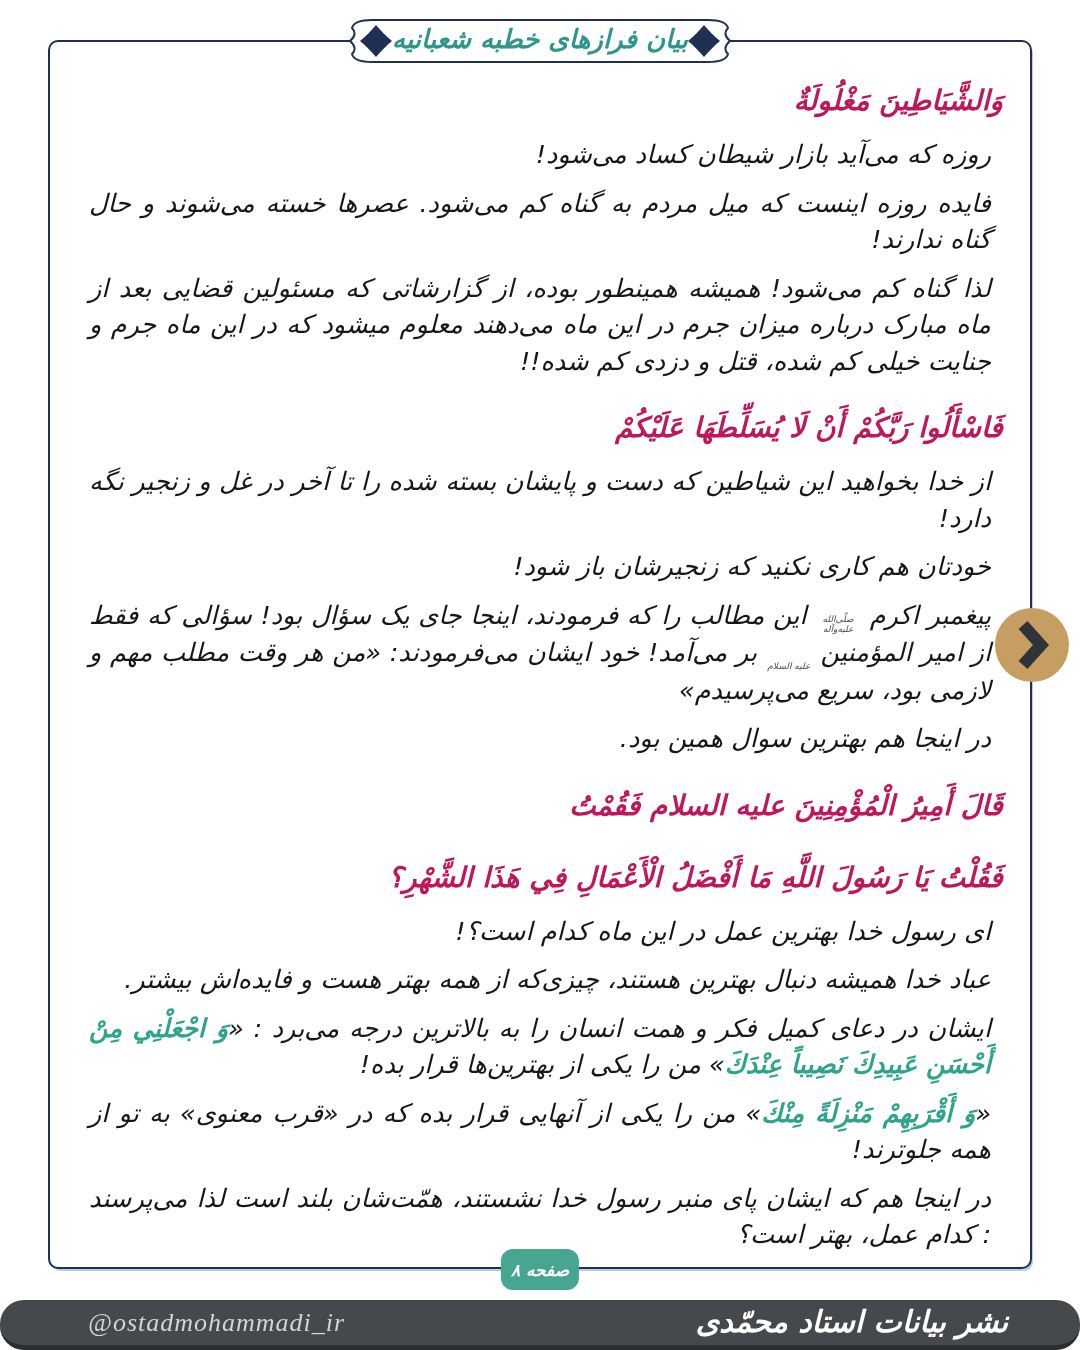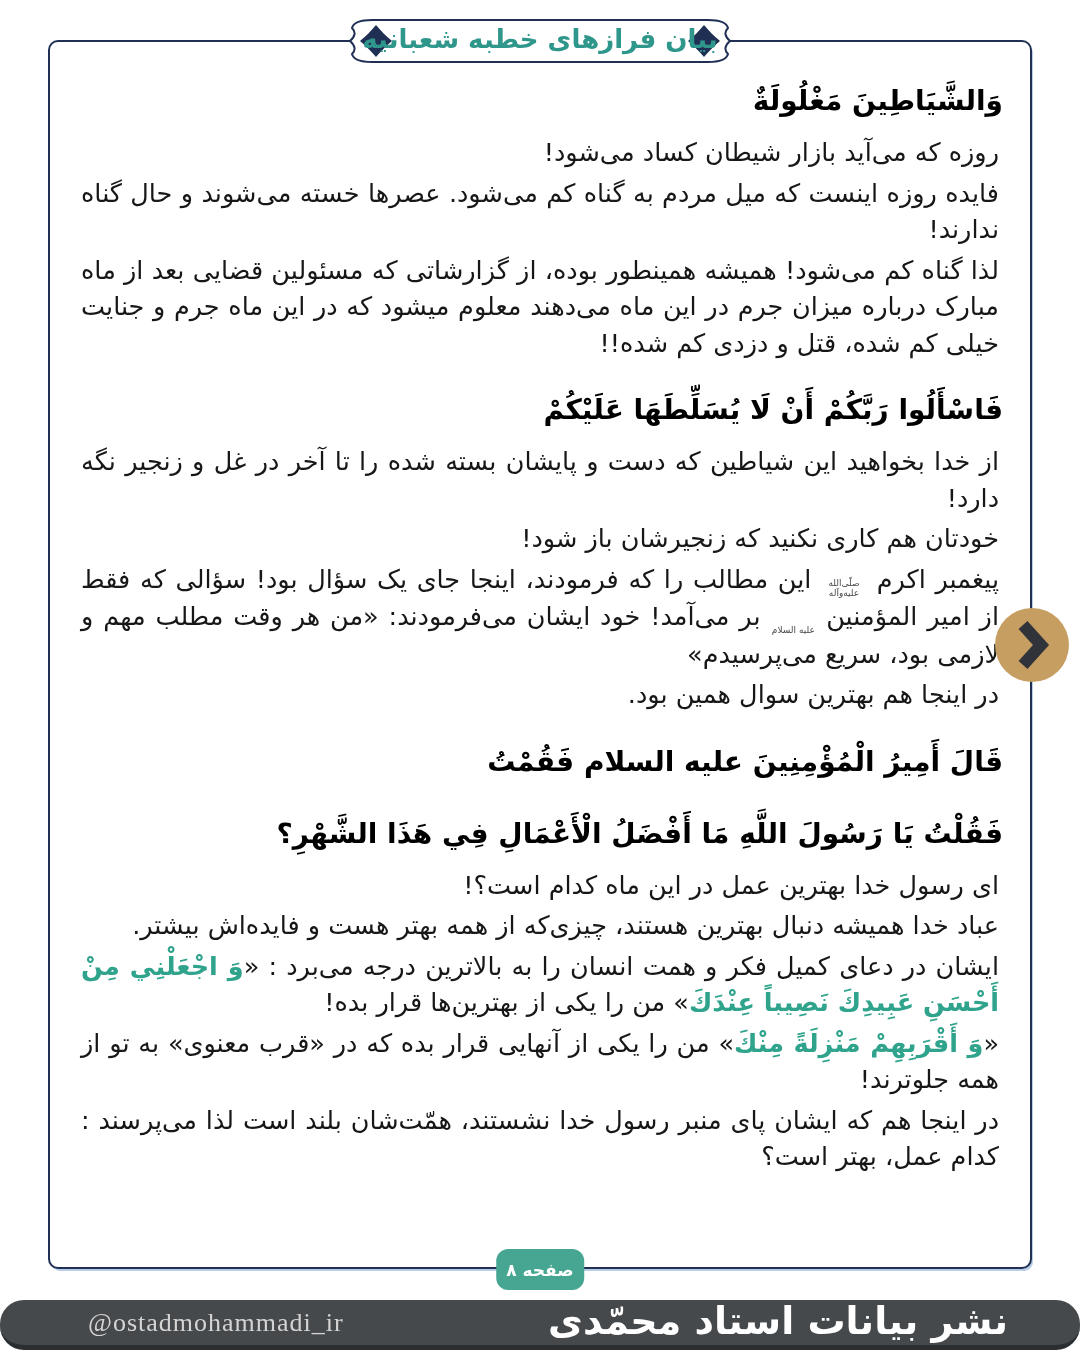--- a/index.html
+++ b/index.html
@@ -1,18 +1,18 @@
 <!DOCTYPE html>
 <html lang="fa" dir="rtl"><head>
 <meta charset="utf-8">
 <style>
   html,body{margin:0;padding:0;background:#ffffff;}
   .page{
     position:relative;width:1080px;height:1350px;background:#ffffff;
-    font-family:"DejaVu Sans",sans-serif;direction:rtl;overflow:hidden;
+    font-family:"DejaVu Sans",sans-serif;direction:rtl;overflow:hidden;font-style:italic;
   }
   
   .content-box{
     position:absolute;left:48px;top:40px;width:984px;height:1229px;
     box-sizing:border-box;border:2.5px solid #203055;border-radius:10px;
     background:#ffffff;box-shadow:2px 3px 0 -1px #b9cde6;
   }
   
   .cartouche{
     position:absolute;top:12px;left:50%;transform:translateX(-50%);
@@ -22,25 +22,25 @@
   .cartouche-title{
     position:absolute;inset:4px 36px 8px 36px;display:flex;align-items:center;justify-content:center;
     color:#2f968b;font-size:26px;font-weight:bold;white-space:nowrap;
   }
   
   .text-area{
     position:absolute;top:36px;right:27px;left:27px;direction:rtl;
   }
   .sec{margin:0 0 26px 0;}
   .arabic-heading{
-    margin:0 0 10px 0;color:#000000;font-size:28px;font-weight:bold;
+    margin:0 0 10px 0;color:#be185d;font-size:28px;font-weight:bold;
     line-height:46px;text-align:right;
   }
   .para{
-    margin:4px;font-size:25.5px;line-height:36.5px;color:#171717;
+    margin:12px;font-size:25.5px;line-height:36.5px;color:#171717;
     text-align:justify;
   }
   .run-green{color:#2fa38c;font-weight:bold;}
   .run-honorific{
     display:inline-block;width:46px;font-size:9px;line-height:9.5px;
     color:#4a4a4a;text-align:center;vertical-align:-8px;font-weight:normal;
   }
   
   .gold-badge{
     position:absolute;left:995px;top:608px;width:74px;height:74px;border-radius:50%;
@@ -60,21 +60,21 @@
     position:absolute;left:0;bottom:0;width:1080px;height:50px;
     background:#46494c;border-bottom:5px solid #2b2e30;box-sizing:border-box;border-radius:24px;
   }
   .footer-handle{
     position:absolute;left:88px;top:50%;transform:translateY(-50%);
     font-family:"Liberation Serif",serif;color:#d4d4d4;font-size:26px;
     direction:ltr;letter-spacing:1px;
   }
   .footer-brand{
     position:absolute;right:72px;top:46%;transform:translateY(-50%);
-    color:#ffffff;font-size:38px;font-weight:bold;white-space:nowrap;
+    color:#ffffff;font-size:30px;font-weight:bold;white-space:nowrap;
   }
 </style>
 </head>
 <body>
 
 <div class="page">
 
   <div class="cartouche">
     <svg viewBox="0 0 404 58" width="404" height="58">
       <path d="M34,8 H370 Q388,8 390,16 Q384,22 392,29 Q384,36 390,42 Q388,50 370,50 H34 Q16,50 14,42 Q20,36 12,29 Q20,22 14,16 Q16,8 34,8 Z" fill="#ffffff" stroke="#203055" stroke-width="2"></path>

